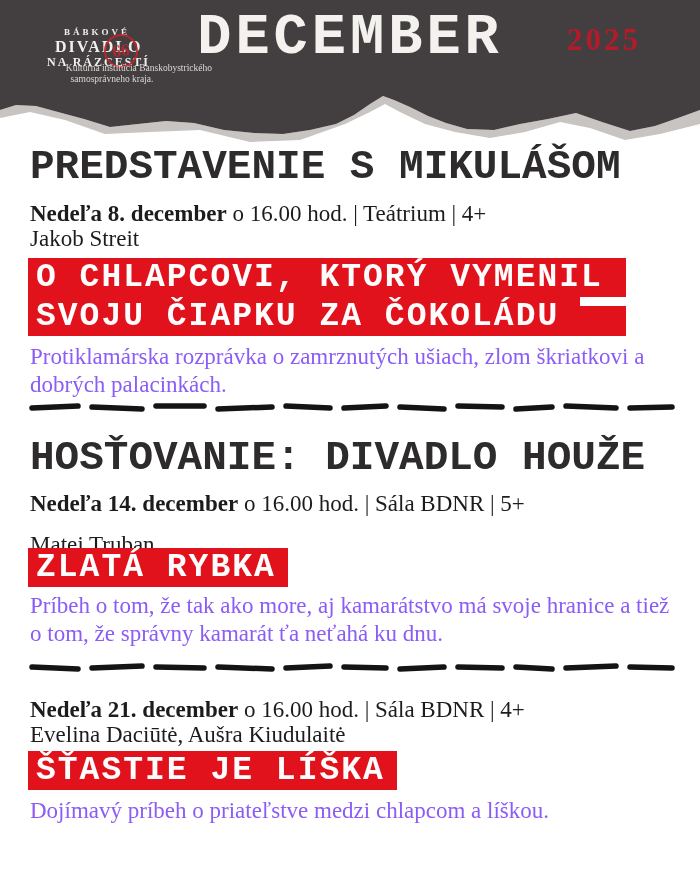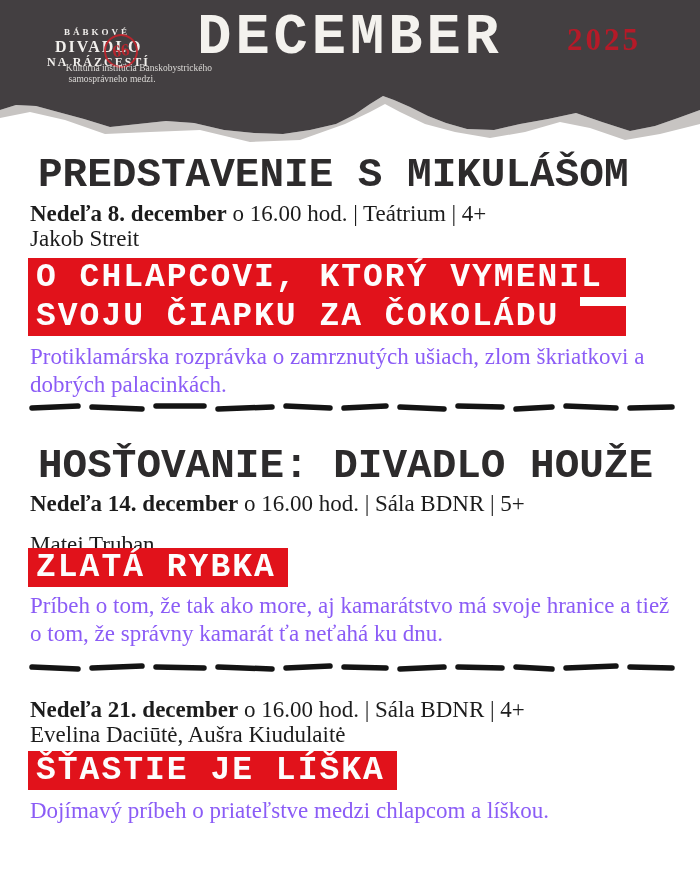--- a/index.html
+++ b/index.html
@@ -30,21 +30,21 @@
   .logo-badge{
     position:absolute; top:34px; left:104px; width:30px; height:30px;
     border:2px solid #c2242c; border-radius:50%;
     color:#c2242c; font-weight:bold; font-size:17px; line-height:30px; text-align:center;
     transform:rotate(-8deg); opacity:.9;
   }
   .org1,.org2{position:absolute; left:12px; width:200px; text-align:center; font-size:9.5px; color:#dcdad7;}
   .org1{top:63px;text-align:right;} .org2{top:74px;}
   
   .sec-heading{
-    position:absolute; left:30px; margin:8px;
+    position:absolute; left:30px; margin:0;
     font-family:"Liberation Mono", monospace; font-weight:bold;
     font-size:41px; line-height:42px; letter-spacing:0; color:#2d2b2c; white-space:nowrap;
   }
   .h1{top:146px;} .h2{top:437px;}
   
   .meta{position:absolute; left:30px; font-size:23px; line-height:24px; color:#1c1c1c; white-space:nowrap;}
   .meta b{font-weight:bold;}
   .d1{top:202px;} .a1{top:227px;}
   .d2{top:492px;} .a2{top:533px;}
   .d3{top:698px;} .a3{top:723px;}
@@ -92,21 +92,21 @@
     </svg>
 
     <div class="logo">
       <div class="logo-l1">BÁBKOVÉ</div>
       <div class="logo-l2">DIVADLO</div>
       <div class="logo-l3">NA RÁZCESTÍ</div>
       <div class="logo-badge">
         <span>66</span>
       </div>
       <div class="org1">Kultúrna inštitúcia Banskobystrického</div>
-      <div class="org2">samosprávneho medzi.</div>
+      <div class="org2">samosprávneho kraja.</div>
     </div>
 
     <div class="month">DECEMBER</div>
     <div class="year">2025</div>
   </div>
 
   <h2 class="sec-heading h1">PREDSTAVENIE S MIKULÁŠOM</h2>
 
   <div class="meta d1">
     <b>Nedeľa 8. december</b>

